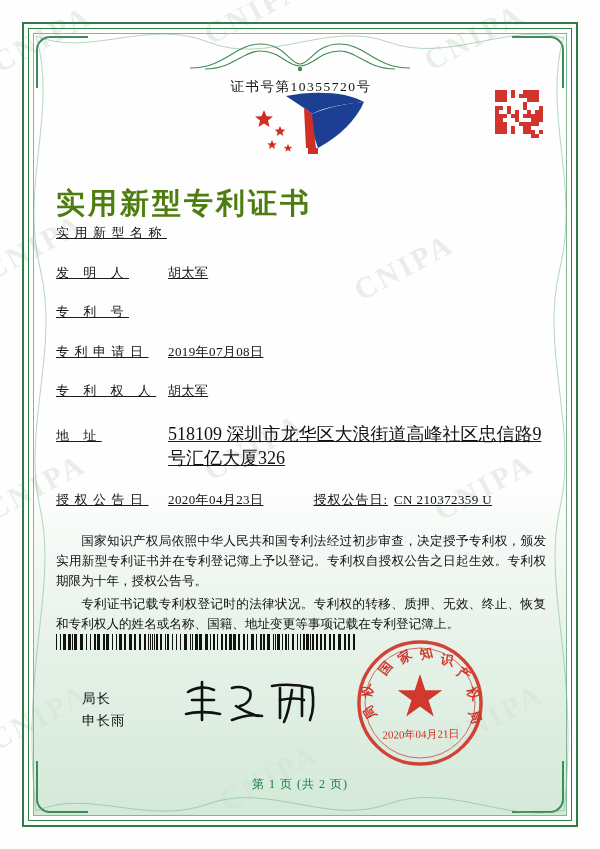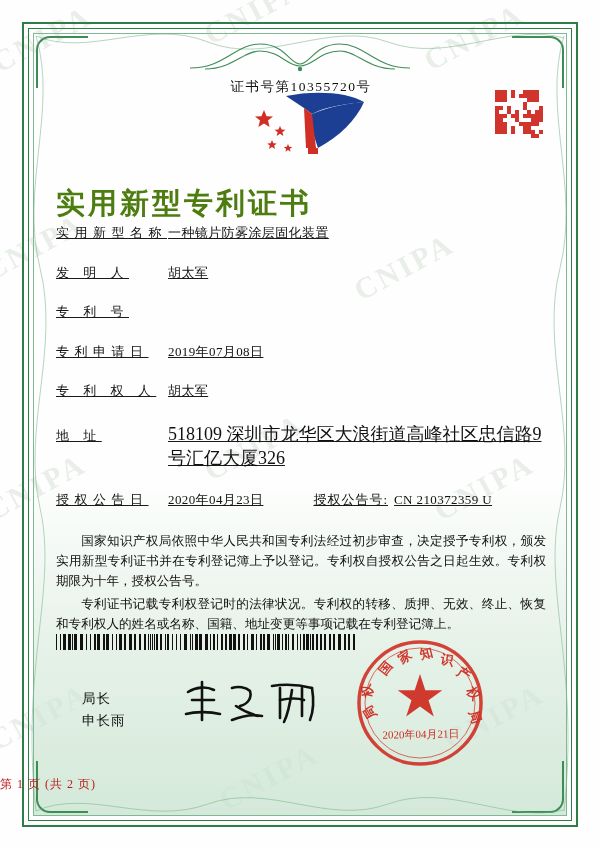--- a/index.html
+++ b/index.html
@@ -248,23 +248,24 @@
     font-family: "Liberation Serif", serif;
     font-size: 11px;
     letter-spacing: 0px;
     transform: rotate(-1deg);
   }
 
   .page-no {
     position: absolute;
     left: 0; right: 0;
     top: 776px;
+    text-align: center;
     font-family: "Liberation Serif", serif;
     font-size: 12px;
-    color: #b91c1c;
+    color: #15803d;
     letter-spacing: 1px;
   }
 
   .footer-note {
     position: absolute;
     left: 0; right: 0;
     top: 832px;
     text-align: center;
     font-family: "Liberation Serif", serif;
     font-size: 12.5px;
@@ -479,21 +480,20 @@
   </div>
 
   <div class="content">
     <div class="cert-no">证书号第10355720号</div>
 
     <div class="title">实用新型专利证书</div>
 
     <div class="fields">
       <div class="row">
         <span class="lbl">实用新型名称</span>
-        <span class="val">一种镜片防雾涂层固化装置</span>
       </div>
       <div class="row">
         <span class="lbl">发 明 人</span>
         <span class="val">胡太军</span>
       </div>
       <div class="row">
         <span class="lbl">专 利 号</span>
       </div>
       <div class="row">
         <span class="lbl">专利申请日</span>
@@ -503,21 +503,21 @@
         <span class="lbl">专 利 权 人</span>
         <span class="val">胡太军</span>
       </div>
       <div class="row addr-row">
         <span class="lbl">地 址</span>
         <span class="val">518109 深圳市龙华区大浪街道高峰社区忠信路9号汇亿大厦326</span>
       </div>
       <div class="row">
         <span class="lbl">授权公告日</span>
         <span class="val">2020年04月23日</span>
-        <span class="val2 lbl2">授权公告号:</span>
+        <span class="val2 lbl2">授权公告日:</span>
         <span class="val" style="margin-left:6px">CN 210372359 U</span>
       </div>
     </div>
 
     <div class="paras">
       <p>国家知识产权局依照中华人民共和国专利法经过初步审查，决定授予专利权，颁发实用新型专利证书并在专利登记簿上予以登记。专利权自授权公告之日起生效。专利权期限为十年，授权公告号。</p>
       <p>专利证书记载专利权登记时的法律状况。专利权的转移、质押、无效、终止、恢复和专利权人的姓名或名称、国籍、地址变更等事项记载在专利登记簿上。</p>
     </div>
   </div>
 

